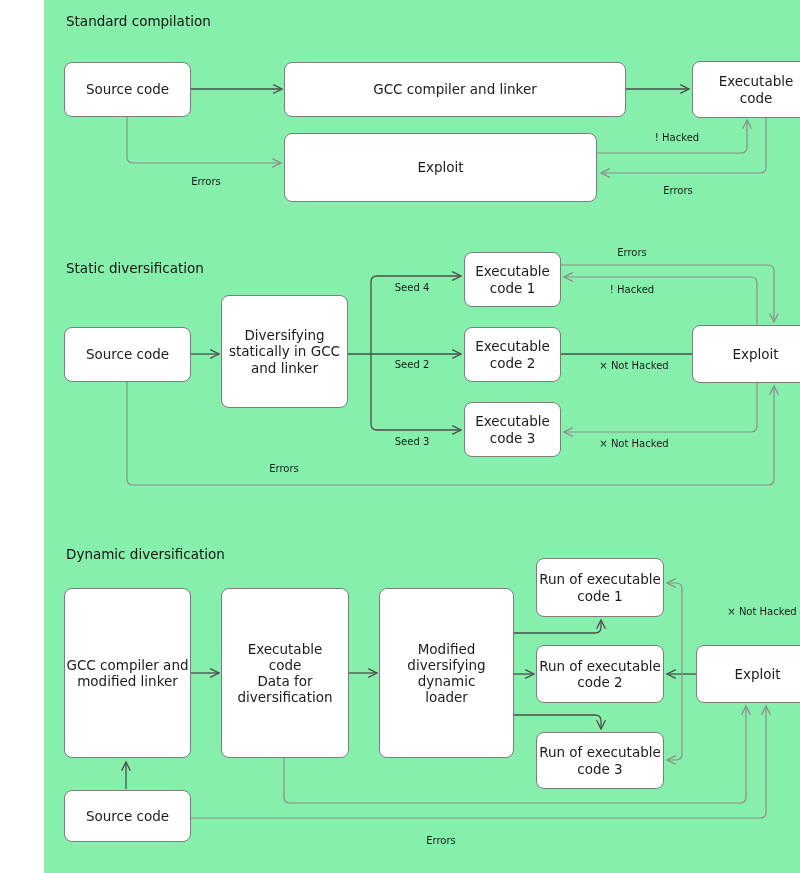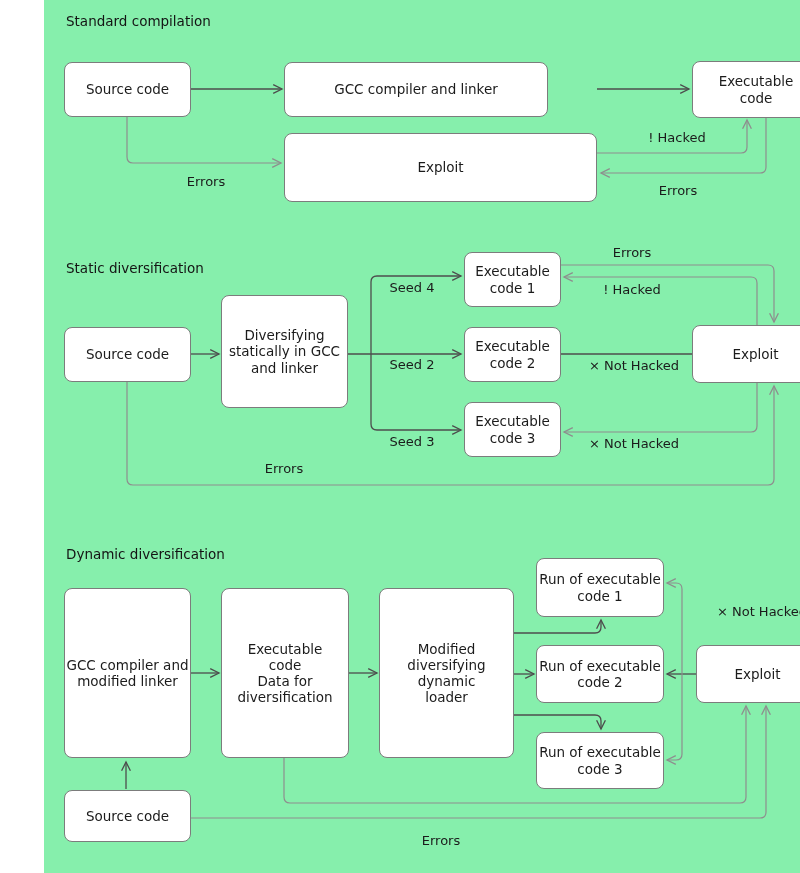--- a/index.html
+++ b/index.html
@@ -15,21 +15,21 @@
     white-space:nowrap;
   }
   .node{
     position:absolute;background:#ffffff;border:1.2px solid #7c7c7c;border-radius:8px;
     display:flex;align-items:center;justify-content:center;
     text-align:center;font-size:13.5px;line-height:1.2;white-space:pre;
     box-sizing:border-box;
   }
   .edge-label{
     position:absolute;transform:translate(-50%,-50%);
-    font-size:13px;white-space:nowrap;color:#1b1b1b;
+    font-size:10px;white-space:nowrap;color:#1b1b1b;
   }
 </style>
 </head>
 <body>
 
 <div id="stage">
 
   <svg id="wires" width="800" height="873" viewBox="0 0 800 873" fill="none">
     <defs>
       <marker id="arrow-dark" viewBox="0 0 10 10" refX="9" refY="5" markerWidth="11" markerHeight="11" markerUnits="userSpaceOnUse" orient="auto" style="overflow:visible">
@@ -67,21 +67,21 @@
     <path d="M638,674 V754 Q638,760 632,760 H623" stroke="#8e8e8e" stroke-width="1.2" marker-end="url(#arrow-gray)"></path>
     <path d="M240,758 V797 Q240,803 246,803 H696 Q702,803 702,797 V706" stroke="#8e8e8e" stroke-width="1.2" marker-end="url(#arrow-gray)"></path>
     <path d="M147,818 H716 Q722,818 722,812 V706" stroke="#8e8e8e" stroke-width="1.2" marker-end="url(#arrow-gray)"></path>
   </svg>
 
   <div class="section-title" style="left:22px;top:13px">Standard compilation</div>
   <div class="section-title" style="left:22px;top:260px">Static diversification</div>
   <div class="section-title" style="left:22px;top:546px">Dynamic diversification</div>
 
   <div class="node" style="left:20px;top:62px;width:127px;height:55px">Source code</div>
-  <div class="node" style="left:240px;top:62px;width:264px;height:55px">GCC compiler and linker</div>
+  <div class="node" style="left:240px;top:62px;width:342px;height:55px">GCC compiler and linker</div>
   <div class="node" style="left:648px;top:61px;width:128px;height:57px">Executable
 code</div>
   <div class="node" style="left:240px;top:133px;width:313px;height:69px">Exploit</div>
 
   <div class="edge-label" style="left:162px;top:181px">Errors</div>
   <div class="edge-label" style="left:633px;top:137px">! Hacked</div>
   <div class="edge-label" style="left:634px;top:190px">Errors</div>
 
   <div class="node" style="left:20px;top:327px;width:127px;height:55px">Source code</div>
   <div class="node" style="left:177px;top:295px;width:127px;height:113px">Diversifying

